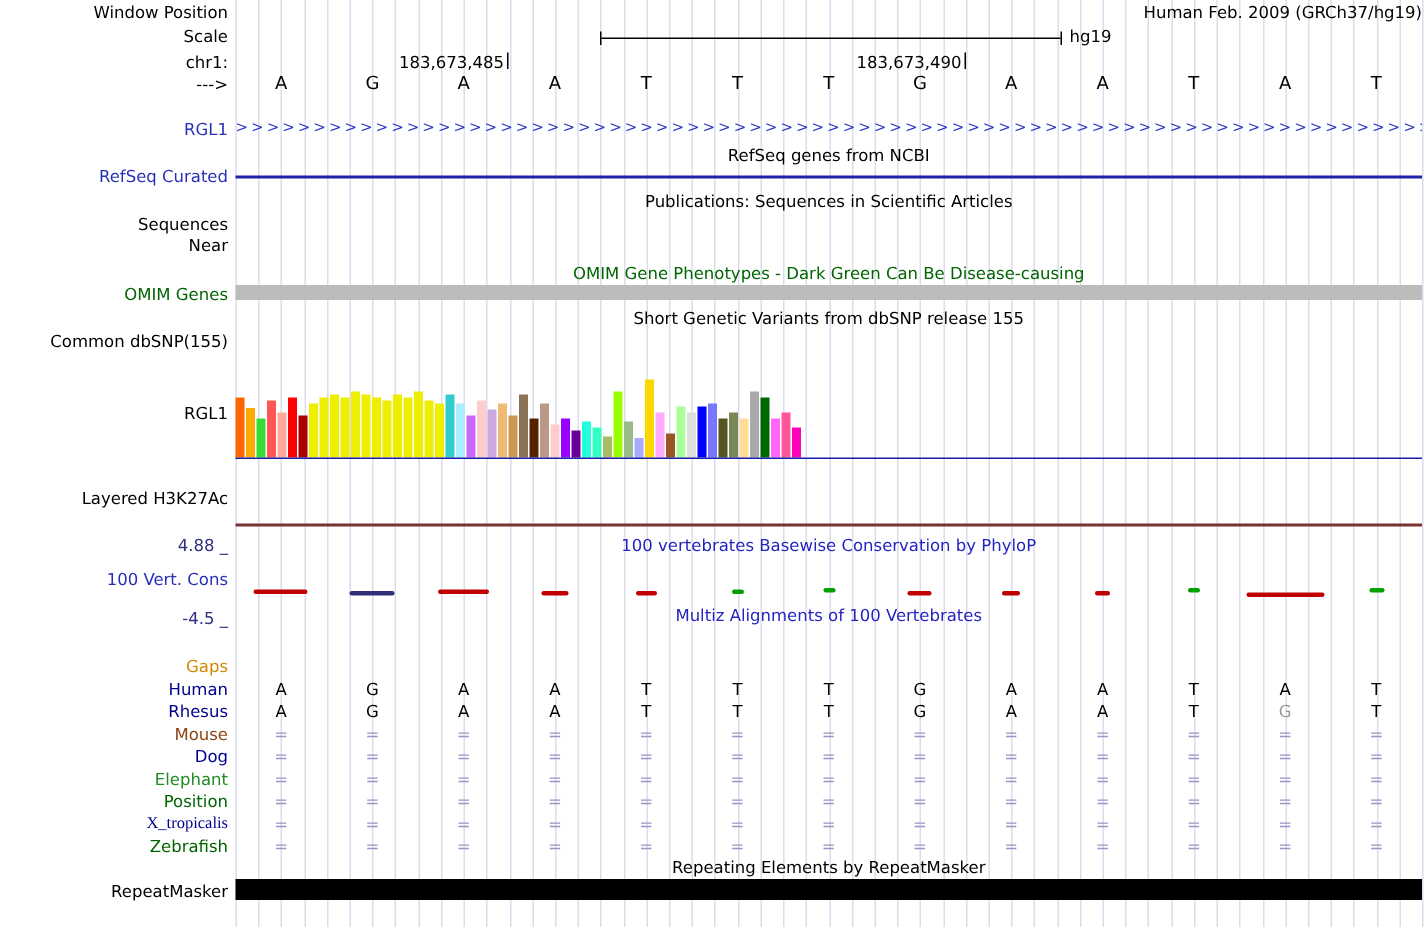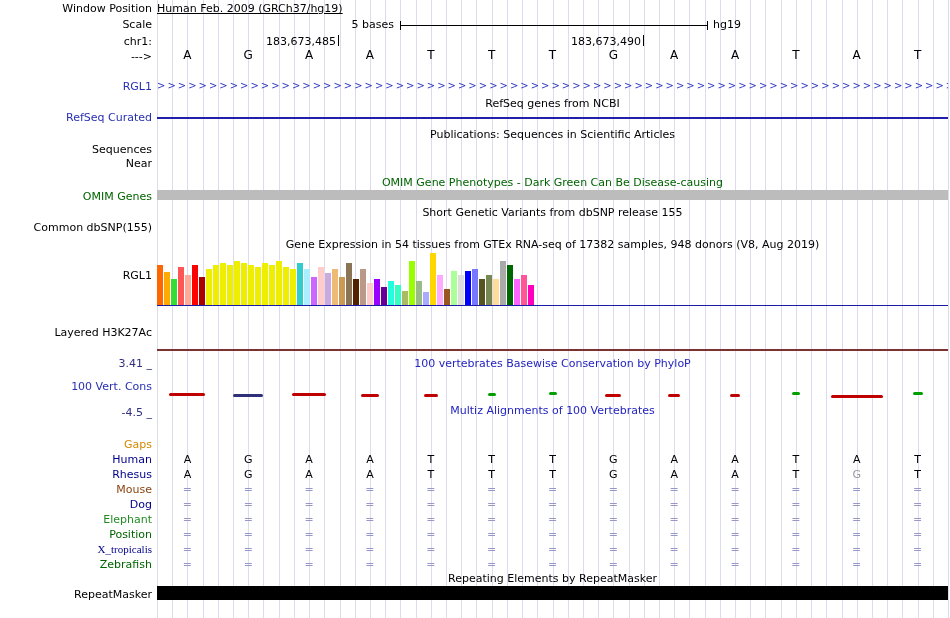--- a/index.html
+++ b/index.html
@@ -1,20 +1,20 @@
 <!DOCTYPE html>
 <html><head>
 <meta charset="utf-8">
 <style>
   html,body{margin:0;padding:0;background:#fff;}
   .browser{position:relative;width:950px;height:618px;background:#fff;overflow:hidden;
            font-family:"DejaVu Sans","Liberation Sans",sans-serif;font-size:11px;color:#000;}
   .lbl{position:absolute;left:0;width:152px;text-align:right;line-height:13px;white-space:nowrap;}
   .title{position:absolute;left:157px;width:791px;text-align:center;line-height:13px;white-space:nowrap;}
-  .flexc{display:flex;justify-content:flex-start;gap:28px;text-decoration:underline;}
+  .flexc{display:flex;justify-content:flex-end;gap:28px;}
   .rlabel{position:absolute;text-align:right;line-height:13px;white-space:nowrap;}
   .plabel{position:absolute;line-height:13px;white-space:nowrap;}
   .gridline{position:absolute;top:0;height:618px;width:1px;}
   .hline{position:absolute;left:157px;width:791px;}
   .ctick{position:absolute;width:1px;height:11px;background:#000;}
   #seq-top{position:absolute;top:49px;left:0;right:0;height:14px;}
   .basechar{position:absolute;transform:translateX(-50%);font-size:12px;line-height:13px;}
   .arrows{position:absolute;left:157px;width:791px;height:14px;overflow:hidden;
           font-size:10px;letter-spacing:2px;line-height:14px;white-space:nowrap;}
   .barbox{position:absolute;left:157px;width:791px;height:53px;}
@@ -85,21 +85,20 @@
       <div class="gridline" style="left: 932.79px; background: rgb(220, 220, 238);"></div>
       <div class="gridline" style="left: 948px; background: rgb(220, 220, 238);"></div>
     </div>
 
   <div class="lbl" style="top:2px">Window Position</div>
   <div class="title flexc" style="top:2px">
     <span>Human Feb. 2009 (GRCh37/hg19)</span>
   </div>
 
   <div class="lbl" style="top:18px">Scale</div>
-  <div class="rlabel" style="top:18px;left:157px;width:237px">5 bases</div>
   <div class="scalebar" style="top:21px;left:400px;width:306px"></div>
   <div class="plabel" style="top:18px;left:713px">hg19</div>
 
   <div class="lbl" style="top:35px">chr1:</div>
   <div class="rlabel" style="top:35px;left:157px;width:179px">183,673,485</div>
   <div class="ctick" style="top:35px;left:338px"></div>
   <div class="rlabel" style="top:35px;left:462px;width:179px">183,673,490</div>
   <div class="ctick" style="top:35px;left:643px"></div>
 
   <div class="lbl" style="top:50px">---&gt;</div>
@@ -130,21 +129,20 @@
   <div class="lbl" style="top:143px">Sequences</div>
   <div class="lbl" style="top:157px">Near</div>
 
   <div class="title" style="top: 176px; color: rgb(0, 100, 0);">OMIM Gene Phenotypes - Dark Green Can Be Disease-causing</div>
   <div class="lbl" style="top: 190px; color: rgb(0, 100, 0);">OMIM Genes</div>
   <div class="hline" style="top: 190px; height: 10px; background: rgb(188, 188, 188);"></div>
 
   <div class="title" style="top:206px">Short Genetic Variants from dbSNP release 155</div>
   <div class="lbl" style="top:221px">Common dbSNP(155)</div>
 
-  <div class="title" style="top:238px">Gene Expression in 54 tissues from GTEx RNA-seq of 17382 samples, 948 donors (V8, Aug 2019)</div>
   <div class="lbl" style="top:269px">RGL1</div>
   <div id="gtex-bars" class="barbox" style="top:252px">
       <div class="gbar" style="left: 0px; height: 40px; background: rgb(255, 102, 0);"></div>
       <div class="gbar" style="left: 7px; height: 33px; background: rgb(255, 170, 0);"></div>
       <div class="gbar" style="left: 14px; height: 26px; background: rgb(51, 221, 51);"></div>
       <div class="gbar" style="left: 21px; height: 38px; background: rgb(255, 85, 85);"></div>
       <div class="gbar" style="left: 28px; height: 30px; background: rgb(255, 170, 153);"></div>
       <div class="gbar" style="left: 35px; height: 40px; background: rgb(255, 0, 0);"></div>
       <div class="gbar" style="left: 42px; height: 28px; background: rgb(170, 0, 0);"></div>
       <div class="gbar" style="left: 49px; height: 36px; background: rgb(238, 238, 0);"></div>
@@ -193,21 +191,21 @@
       <div class="gbar" style="left: 350px; height: 40px; background: rgb(0, 102, 0);"></div>
       <div class="gbar" style="left: 357px; height: 26px; background: rgb(255, 102, 255);"></div>
       <div class="gbar" style="left: 364px; height: 30px; background: rgb(255, 85, 153);"></div>
       <div class="gbar" style="left: 371px; height: 20px; background: rgb(255, 0, 187);"></div>
     </div>
   <div class="hline" style="top: 305px; height: 1px; background: rgb(26, 26, 166);"></div>
 
   <div class="lbl" style="top:326px">Layered H3K27Ac</div>
   <div class="hline" style="top: 349px; height: 2px; background: rgb(125, 50, 50);"></div>
 
-  <div class="lbl" style="top: 357px; color: rgb(48, 48, 128);">3.41 _</div>
+  <div class="lbl" style="top: 357px; color: rgb(48, 48, 128);">4.88 _</div>
   <div class="title" style="top: 357px; color: rgb(36, 36, 192);">100 vertebrates Basewise Conservation by PhyloP</div>
   <div class="lbl" style="top: 380px; color: rgb(40, 48, 180);">100 Vert. Cons</div>
   <div id="phylop-marks" class="layer">
       <div class="pmark" style="left: 187.423px; top: 393px; width: 36px; background: rgb(192, 0, 0);"></div>
       <div class="pmark" style="left: 248.269px; top: 394px; width: 30px; background: rgb(48, 48, 120);"></div>
       <div class="pmark" style="left: 309.115px; top: 393px; width: 34px; background: rgb(192, 0, 0);"></div>
       <div class="pmark" style="left: 369.962px; top: 394px; width: 18px; background: rgb(192, 0, 0);"></div>
       <div class="pmark" style="left: 430.808px; top: 394px; width: 14px; background: rgb(192, 0, 0);"></div>
       <div class="pmark" style="left: 491.654px; top: 393px; width: 8px; background: rgb(0, 160, 0);"></div>
       <div class="pmark" style="left: 552.5px; top: 392px; width: 8px; background: rgb(0, 160, 0);"></div>

